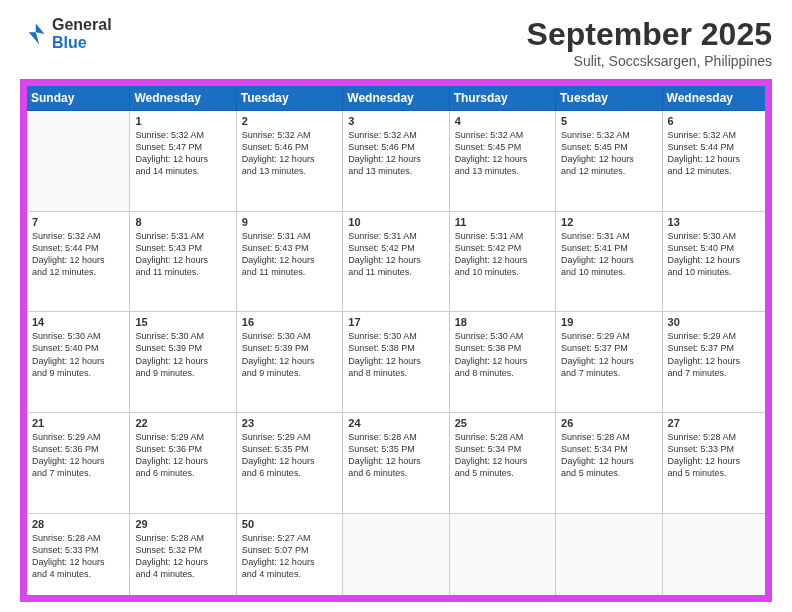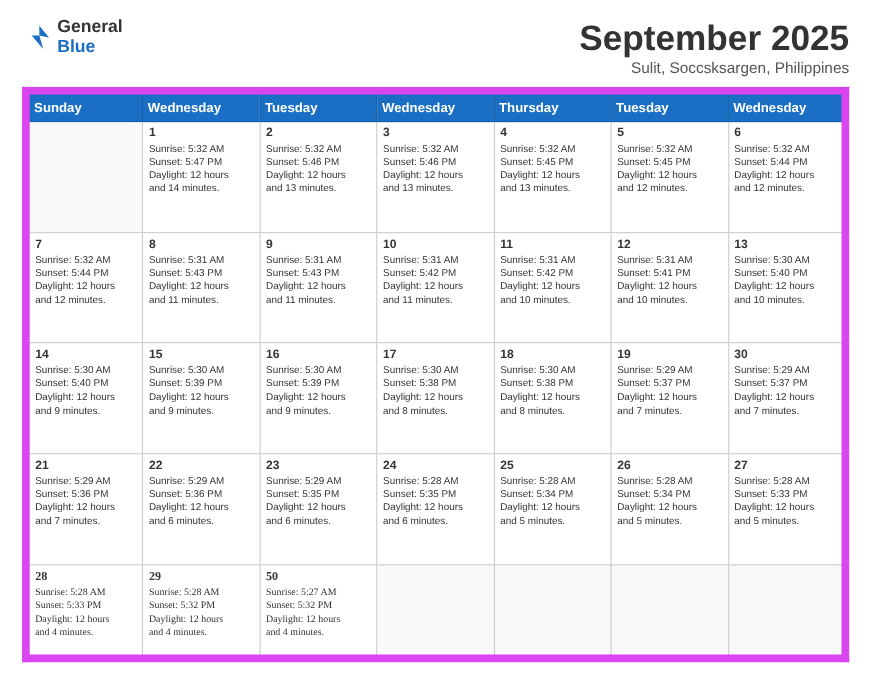--- a/index.html
+++ b/index.html
@@ -78,21 +78,20 @@
     .day-info {
       font-size: 9px;
       line-height: 1.35;
       color: #333;
     }
     .empty-cell {
       background: #f9f9f9;
     }
     .last-row td {
       height: 72px;
-      font-family: Liberation Serif, serif;
     }
   </style>
 </head>
 <body>
 
 <div class="page">
   <div class="header">
     <div class="logo">
       <svg class="logo-icon" viewBox="0 0 32 32">
         <polygon points="18,4 28,16 18,14 22,28 10,14 18,14" fill="#1a6fc4"></polygon>
@@ -330,21 +329,21 @@
           <td>
             <span class="day-number">29</span>
             <div class="day-info" style="white-space: pre-line;">Sunrise: 5:28 AM
 Sunset: 5:32 PM
 Daylight: 12 hours
 and 4 minutes.</div>
           </td>
           <td>
             <span class="day-number">50</span>
             <div class="day-info" style="white-space: pre-line;">Sunrise: 5:27 AM
-Sunset: 5:32 PM
+Sunset: 5:07 PM
 Daylight: 12 hours
 and 4 minutes.</div>
           </td>
           <td class="empty-cell"></td>
           <td class="empty-cell"></td>
           <td class="empty-cell"></td>
           <td class="empty-cell"></td>
         </tr>
       </tbody>
   </table>

